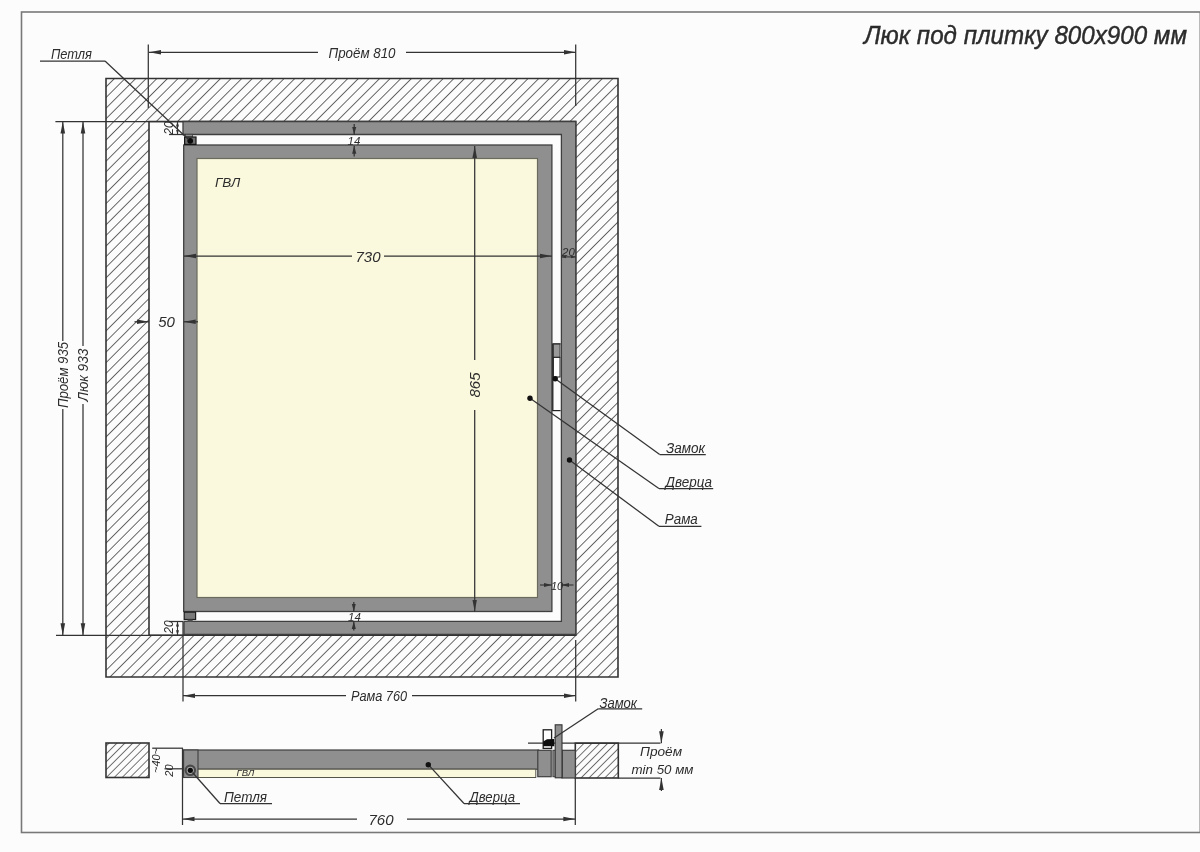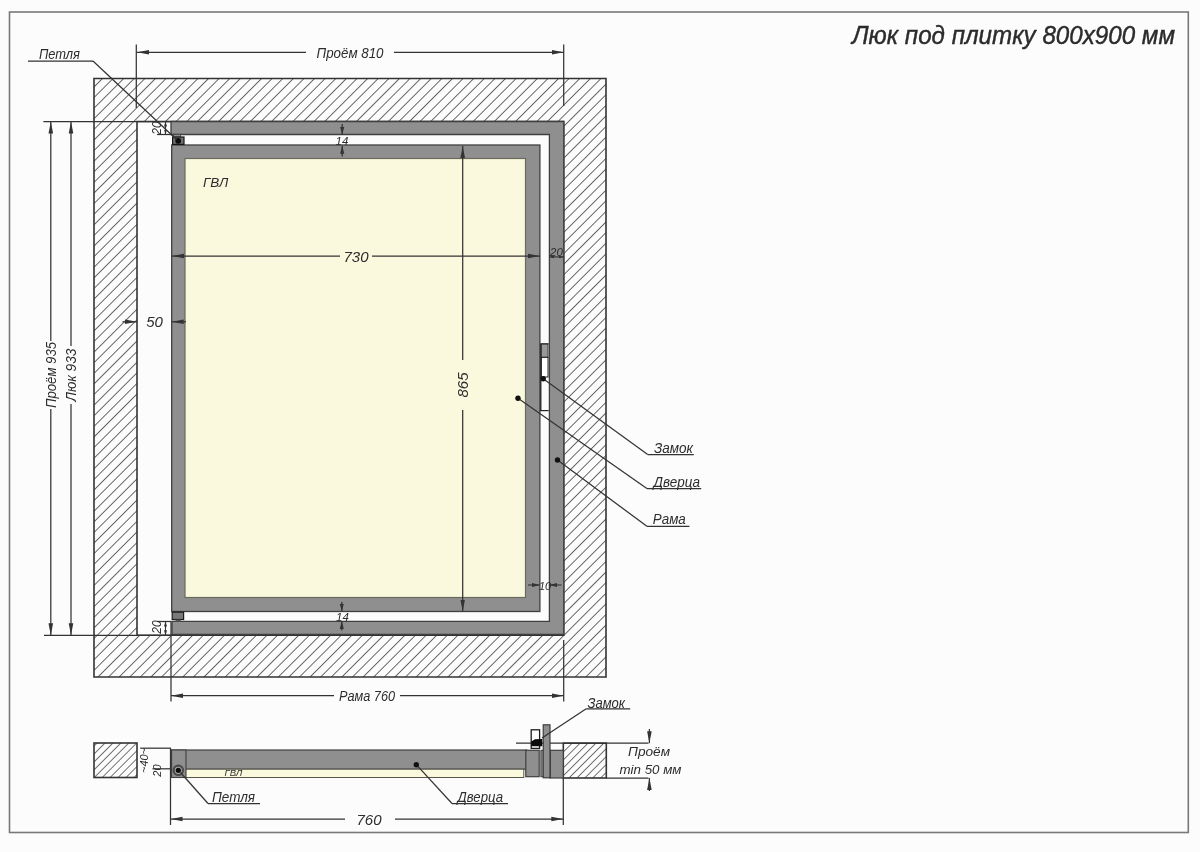--- a/index.html
+++ b/index.html
@@ -1,16 +1,16 @@
 <!DOCTYPE html>
 <html><head>
 <meta charset="utf-8">
 <style>
   html,body{margin:0;padding:0;background:#fcfcfc;}
-  .page{position:relative;width:989px;height:852px;background:#fcfcfc;font-family:"Liberation Sans",sans-serif;}
+  .page{position:relative;width:989px;height:852px;background:#fcfcfc;font-family:"Liberation Sans",sans-serif;margin-left:12px;}
   svg{will-change:transform;}
   svg text{font-family:"Liberation Sans",sans-serif;font-style:italic;fill:#2d2d2d;}
 </style>
 </head>
 <body>
 <div class="page">
 <svg width="1200" height="852" viewBox="0 0 1200 852">
 <defs>
   <pattern id="hatch" width="7.5" height="7.5" patternUnits="userSpaceOnUse" patternTransform="rotate(45)">
     <line x1="0" y1="-2" x2="0" y2="9.5" stroke="#4a4a4a" stroke-width="1.65"></line>

